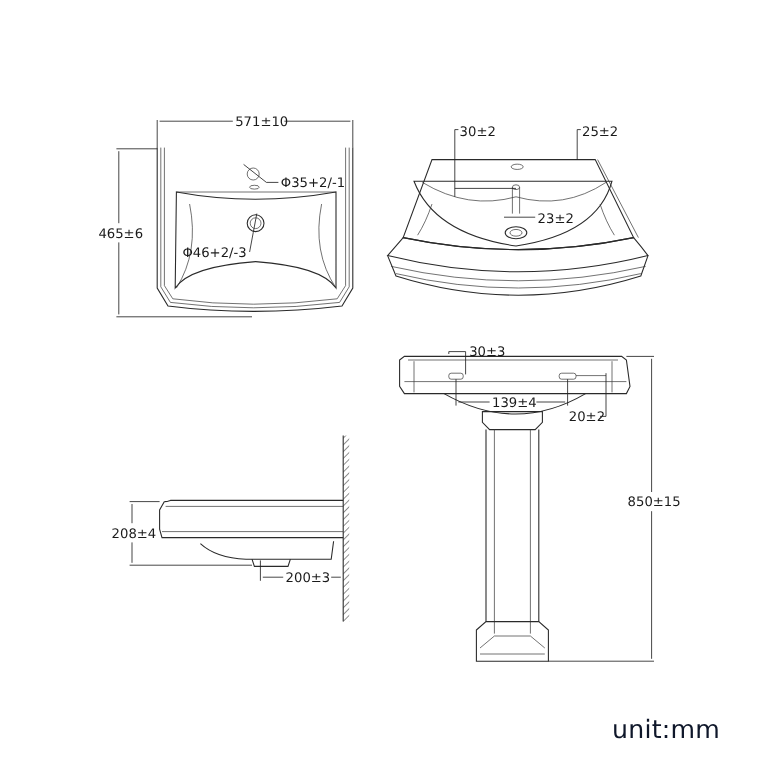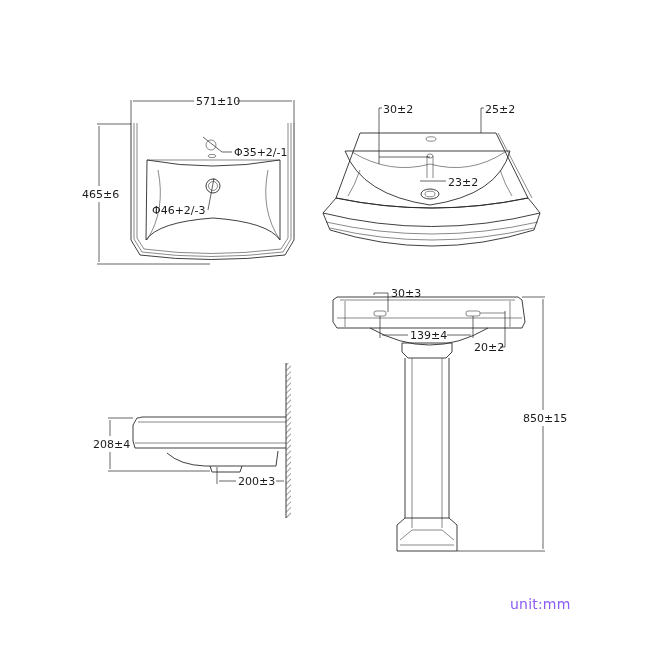--- a/index.html
+++ b/index.html
@@ -3,21 +3,21 @@
   <meta charset="utf-8">
   <style>
     html, body { margin: 0; padding: 0; background: #ffffff; }
     body { width: 650px; height: 650px; position: relative; overflow: hidden; }
     #drawing { position: absolute; left: 0; top: 0; width: 650px; height: 650px; }
     svg text { font-family: "DejaVu Sans", sans-serif; fill: #1a1a1a; }
     .dim { font-size: 11px; }
     .ln { stroke: #2a2a2a; fill: none; stroke-width: 0.9; }
     .thin { stroke: #3a3a3a; fill: none; stroke-width: 0.6; }
     .dl { stroke: #222; fill: none; stroke-width: 0.7; }
-    .unit { position: absolute; left: 510px; top: 596px; font-family: "DejaVu Sans", sans-serif; font-size: 14px; color: #8b5cf6; letter-spacing: 0.2px; }
+    .unit { position: absolute; left: 510px; top: 596px; font-family: "DejaVu Sans", sans-serif; font-size: 21px; color: #0f172a; letter-spacing: 0.2px; }
   </style>
 </head>
 <body>
 
 <svg id="drawing" viewBox="0 0 650 650" xmlns="http://www.w3.org/2000/svg">
   <defs>
     <marker id="arr" markerWidth="6" markerHeight="6" refX="5" refY="3" orient="auto">
       <path d="M0,0 L6,3 L0,6 z" fill="#222"></path>
     </marker>
     <pattern id="hatch" width="4" height="4" patternUnits="userSpaceOnUse" patternTransform="rotate(45)">

